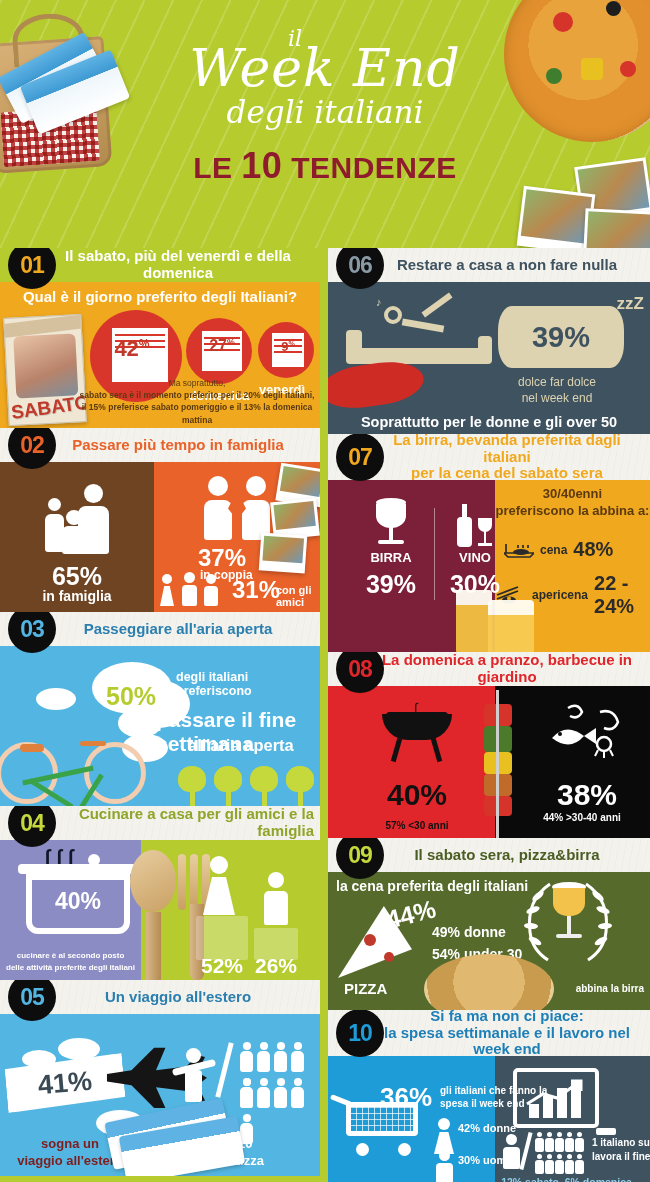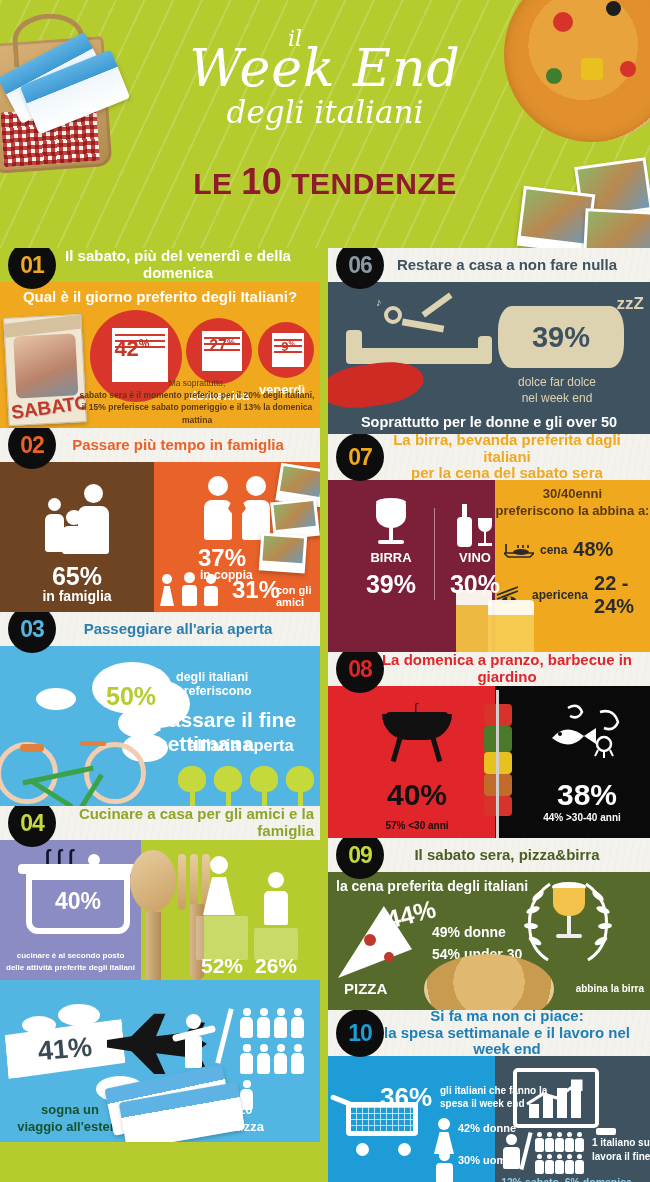--- a/index.html
+++ b/index.html
@@ -28,21 +28,21 @@
   }
   .script-main {
     font-family:"DejaVu Serif", serif; font-style:italic; color:#fff;
     font-size:52px; line-height:0.95; letter-spacing:1px; display:block; margin-top:-6px;
   }
   .script-sub {
     font-family:"DejaVu Serif", serif; font-style:italic; color:#fff;
     font-size:31px; line-height:1.1; display:block; margin-top:2px;
   }
   .hdr-tend {
-    display:block; margin-top:32px; color:#8e1c2c;
+    display:block; margin-top:16px; color:#8e1c2c;
     font-size:30px; font-weight:bold; letter-spacing:0.5px;
   }
   .hdr-tend .big { font-size:36px; }
 
   
   .basket {
     position:absolute; left:-12px; top:40px; width:120px; height:130px;
     background:linear-gradient(160deg,#d9b27a 0%,#c9a063 45%,#b08a4e 100%);
     border-radius:6px 6px 14px 14px;
     box-shadow:inset 0 0 0 3px rgba(140,100,50,.35);
@@ -182,21 +182,21 @@
 
   
   .p5 .pbody{ height:162px; background:#53b6e2; }
   .banner41{ position:absolute; left:6px; top:44px; width:118px; height:50px;
         background:#fff; transform:rotate(-5deg);
         clip-path:polygon(0 12%,100% 0,100% 88%,0 100%);
         display:flex; align-items:center; justify-content:center; }
   .banner41 span{ color:#3a4a54; font-weight:bold; font-size:27px; }
   .plane{ position:absolute; left:98px; top:28px; width:116px; height:66px; color:#1c1c1c; }
   .p5-note{ position:absolute; left:0; width:140px; bottom:6px; text-align:center;
-        color:#14532d; font-weight:bold; font-size:13px; line-height:1.35; }
+        color:#7f1d1d; font-weight:bold; font-size:13px; line-height:1.35; }
   .p5-right{ position:absolute; right:6px; bottom:6px; width:136px; text-align:left;
         color:#fff; font-weight:bold; font-size:13px; line-height:1.35; }
   .person-row{ position:absolute; }
   .pers{ width:15px; height:32px; display:inline-block; margin:0 1px; position:relative; }
   .pers::before{ content:""; position:absolute; left:4px; top:0; width:8px; height:8px;
         border-radius:50%; background:#fff; }
   .pers::after{ content:""; position:absolute; left:1px; top:9px; width:13px; height:21px;
         border-radius:5px 5px 3px 3px; background:#fff; }
   .boardpass{ position:absolute; width:120px; height:48px; border-radius:4px;
         background:linear-gradient(180deg,#5fb3e4 0 32%,#ffffff 32% 100%);
@@ -510,20 +510,24 @@
         <div class="p4-pct" style="left:196px;top:114px;width:52px;text-align:center;">52%</div>
 
         <span class="fig" style="position:absolute;left:268px;top:32px;width:16px;height:16px;border-radius:50%;"></span>
         <span class="fig" style="position:absolute;left:264px;top:51px;width:24px;height:34px;border-radius:5px 5px 2px 2px;"></span>
         <div class="p4-card" style="left:254px;top:88px;width:44px;height:32px;"></div>
         <div class="p4-pct" style="left:254px;top:114px;width:44px;text-align:center;">26%</div>
       </div>
     </section>
 
     <section class="panel p5">
+      <div class="phead">
+        <div class="badge" style="color:#53b6e2;">05</div>
+        <div class="phead-txt" style="color:#2a7fb0;">Un viaggio all'estero</div>
+      </div>
       <div class="pbody">
         <div class="cloud" style="left:22px;top:36px;width:34px;height:18px;"></div>
         <div class="cloud" style="left:58px;top:24px;width:42px;height:22px;"></div>
         <div class="cloud" style="left:96px;top:96px;width:48px;height:26px;"></div>
 
         <div class="banner41">
           <span>41%</span>
         </div>
 
         <svg class="plane" viewBox="0 0 120 70">

